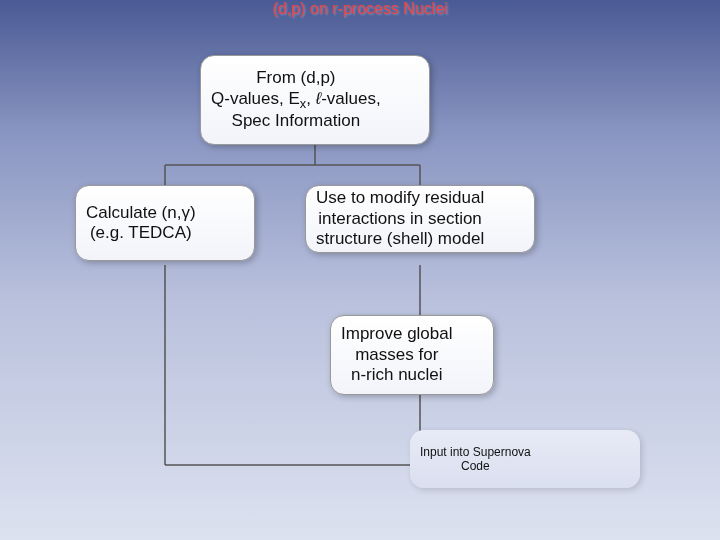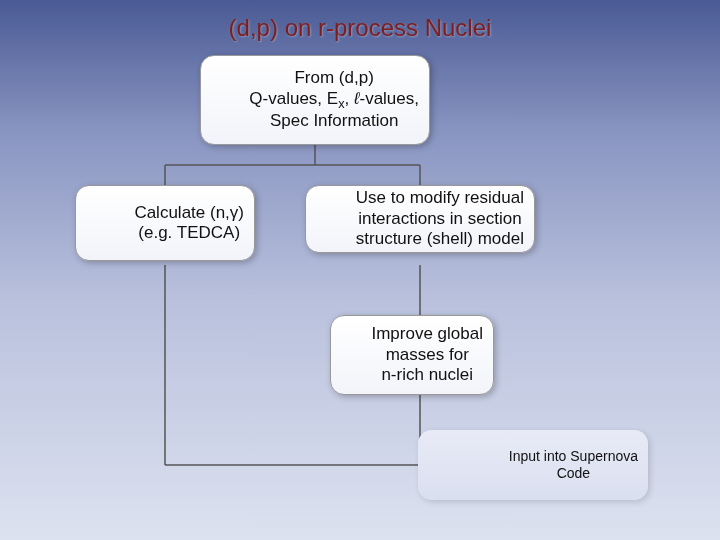--- a/index.html
+++ b/index.html
@@ -7,50 +7,50 @@
     width: 720px;
     height: 540px;
     background: linear-gradient(180deg, #4a5a94 0%, #8a96c2 25%, #b8c0dc 55%, #dde2f0 100%);
     font-family: Arial, Helvetica, sans-serif;
     position: relative;
     overflow: hidden;
   }
   .title {
     width: 100%;
     text-align: center;
-    color: #7f1d1d;
-    font-size: 24px;
-    padding-top: 14px;
+    color: #ef4444;
+    font-size: 16px;
+    padding-top: 0;
     text-shadow: 1px 1px 2px rgba(255,255,255,0.3);
   }
   .box {
     position: absolute;
     background: linear-gradient(180deg, #ffffff 0%, #f2f4fa 100%);
     border: 1px solid #999;
     border-radius: 14px;
     box-shadow: 2px 2px 6px rgba(0,0,0,0.25);
     text-align: center;
     color: #111;
     display: flex;
     align-items: center;
-    justify-content: flex-end;
+    justify-content: flex-start;
     padding: 8px 10px;
     font-size: 17px;
     line-height: 1.2;
   }
   .box-plain {
     background: linear-gradient(180deg, #e8ebf6 0%, #dadff0 100%);
     border: none;
     box-shadow: 2px 2px 6px rgba(0,0,0,0.15);
   }
   #box-top    { left: 200px; top:  55px; width: 230px; height: 90px; }
   #box-left   { left:  75px; top: 185px; width: 180px; height: 76px; }
   #box-right  { left: 305px; top: 185px; width: 230px; height: 68px; }
   #box-mid    { left: 330px; top: 315px; width: 164px; height: 80px; }
-  #box-out    { left: 410px; top: 430px; width: 230px; height: 70px; font-size: 14px; margin-left: 8px; }
+  #box-out    { left: 410px; top: 430px; width: 230px; height: 58px; font-size: 12px; }
   sub { font-size: 0.75em; }
   svg.connectors {
     position: absolute;
     left: 0; top: 0;
     width: 720px; height: 540px;
     pointer-events: none;
   }
   svg.connectors line {
     stroke: #555;
     stroke-width: 1.5;

